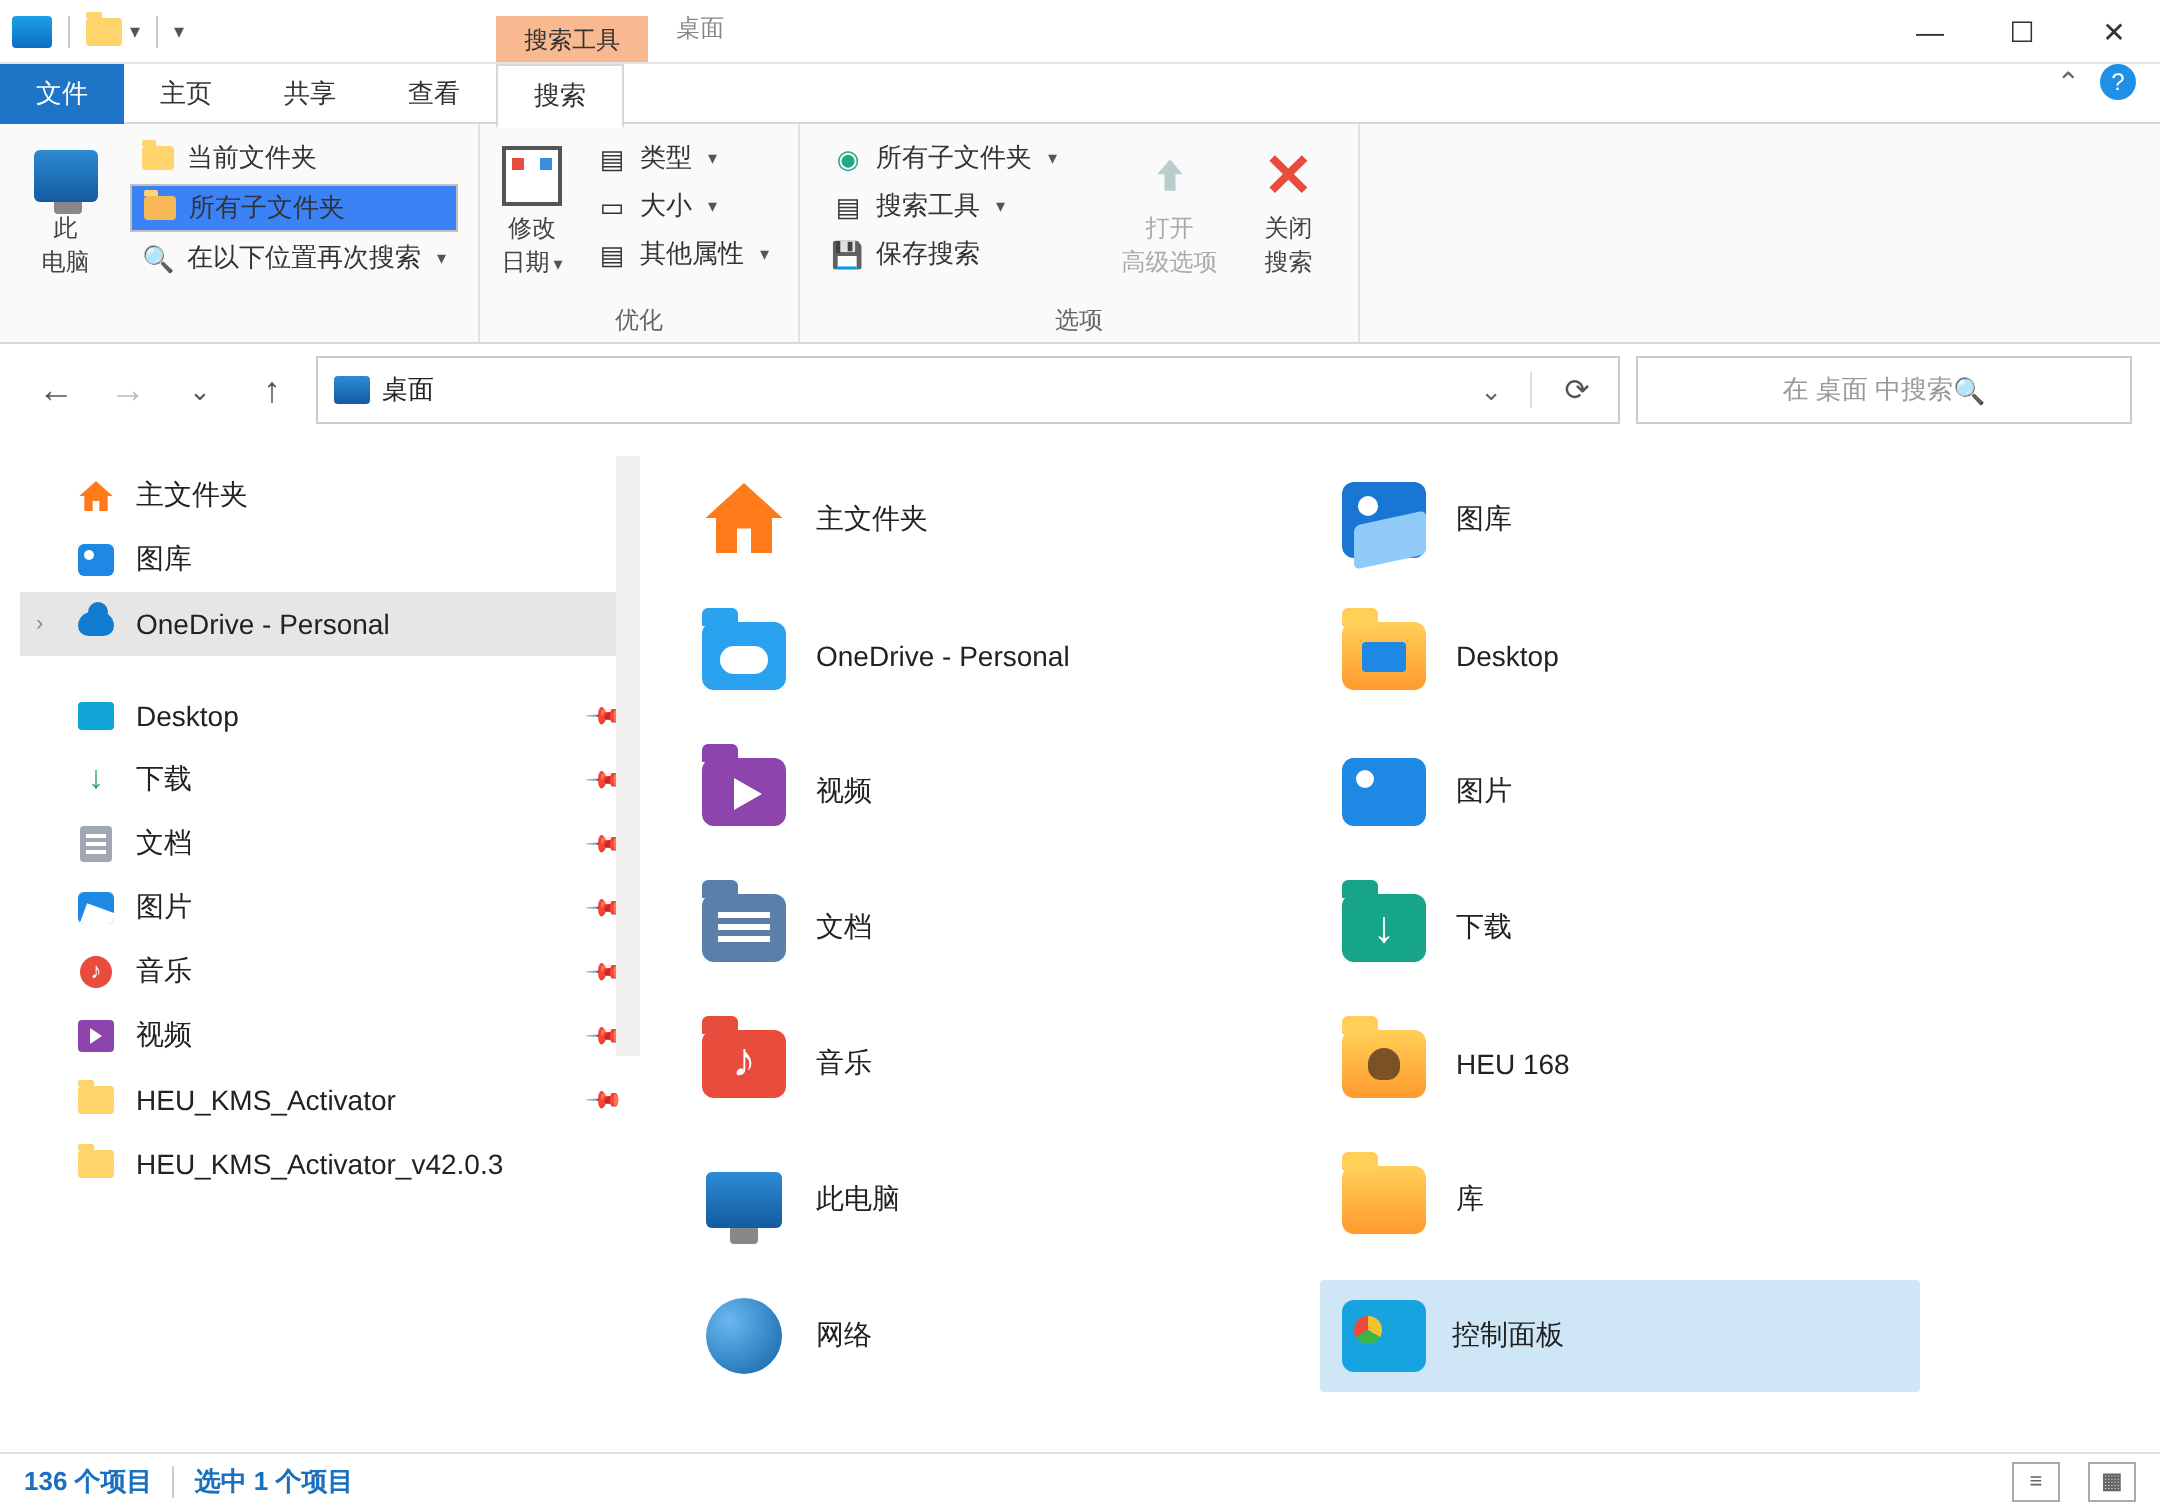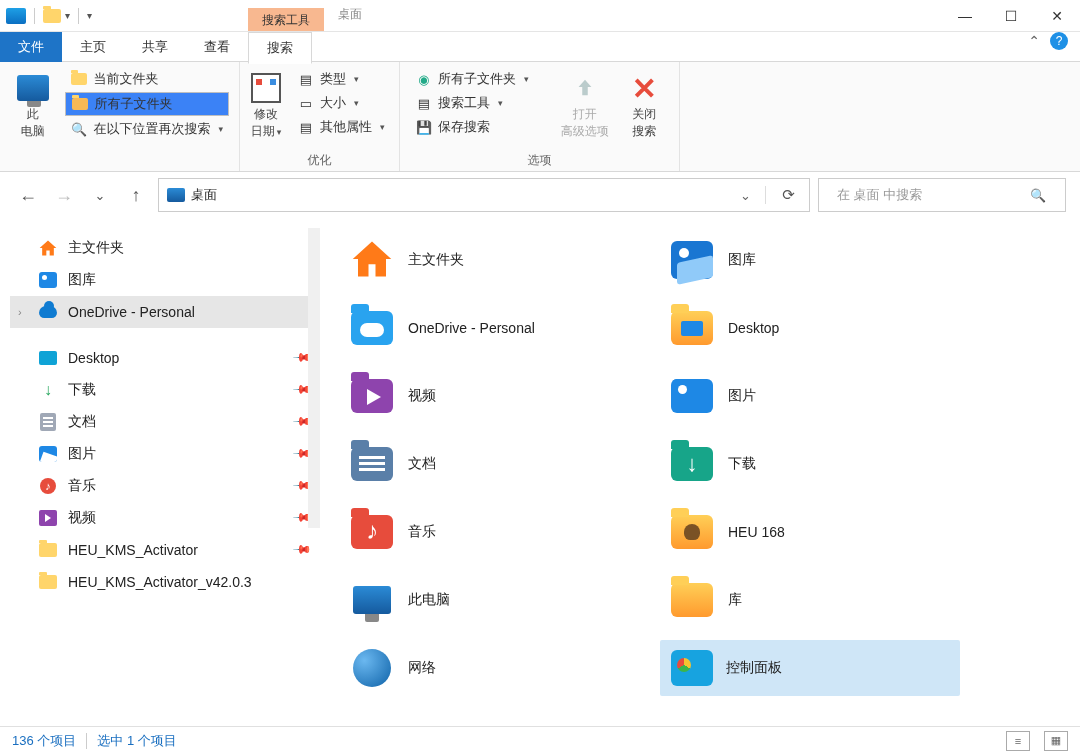--- a/index.html
+++ b/index.html
@@ -56,21 +56,21 @@
   .ico-close{width:30px;height:30px;display:flex;align-items:center;justify-content:center;color:#e74c3c;font-size:30px;font-weight:bold;}
 
   
   .navbar { height:46px; display:flex; align-items:center; padding:0 14px; gap:8px; }
   .nav-arrow { width:28px; text-align:center; color:#555; font-size:18px; cursor:pointer;}
   .nav-arrow.disabled{color:#bbb;}
   .addr { flex:1; height:34px; border:1px solid #ccc; display:flex; align-items:center; padding:0 8px; gap:6px; }
   .addr .pcicon { width:18px;height:14px;background:linear-gradient(#2b8bd6,#155a9e);border-radius:2px;display:inline-block;}
   .addr .chev{margin-left:auto;color:#666;}
   .addr .refresh{width:36px;text-align:center;color:#555;font-size:15px;border-left:1px solid #ddd;margin-left:8px;padding-left:10px;}
-  .search { width:248px; height:34px; border:1px solid #ccc; display:flex; align-items:center; padding:0 18px; color:#999; justify-content:space-between;}
+  .search { width:248px; height:34px; border:1px solid #ccc; display:flex; align-items:center; padding:0 0; color:#999; justify-content:center;}
 
   
   .main { display:flex; height: calc(754px - 32px - 30px - 110px - 46px - 28px); }
   .sidebar { width:320px; overflow:auto; padding:14px 0 8px 10px; position:relative;}
   .sidebar-scroll{position:absolute;right:0;top:10px;width:12px;height:300px;background:#f0f0f0;}
   .side-item { display:flex; align-items:center; gap:10px; padding:7px 10px 7px 28px; font-size:14px; cursor:pointer; position:relative;}
   .side-item.selected{background:#e6e6e6;}
   .side-item .exp{position:absolute;left:8px;font-size:11px;color:#888;}
   .side-item .pin{margin-left:auto;color:#888;transform:rotate(45deg);font-size:12px;}
   .side-sep{height:14px;}
@@ -133,21 +133,21 @@
   .bi-heu:after{content:"";position:absolute;left:13px;top:9px;width:16px;height:16px;background:#7a5225;border-radius:50% 50% 40% 40%;}
   .bi-pc{width:38px;height:28px;background:linear-gradient(#2b8bd6,#155a9e);border-radius:3px;position:relative;}
   .bi-pc:after{content:"";position:absolute;bottom:-8px;left:12px;width:14px;height:8px;background:#888;border-radius:0 0 2px 2px;}
   .bi-lib{width:42px;height:34px;background:linear-gradient(#ffcf57,#ff9a2e);border-radius:6px;position:relative;}
   .bi-lib:before{content:"";position:absolute;top:-7px;left:0;width:18px;height:9px;background:#ffcf57;border-radius:3px 3px 0 0;}
   .bi-net{width:38px;height:38px;background:radial-gradient(circle at 30% 30%,#6bb8f0,#0e62a8);border-radius:50%;position:relative;}
   .bi-cp{width:42px;height:36px;background:#17a3e0;border-radius:6px;position:relative;}
   .bi-cp:after{content:"";position:absolute;left:6px;top:8px;width:14px;height:14px;border-radius:50%;background:conic-gradient(#f4c430 0 120deg,#3bb54a 120deg 240deg,#e74c3c 240deg 360deg);}
 
   
-  .status { height:28px; border-top:1px solid #e0e0e0; display:flex; align-items:center; padding:0 12px; font-size:13px; color:#1a6fc0; gap:10px;}
+  .status { height:28px; border-top:1px solid #e0e0e0; display:flex; align-items:center; padding:0 12px; font-size:13px; color:#1a6fc0; gap:10px;font-weight:bold;}
   .status .sep{width:1px;height:16px;background:#ccc;}
   .status .spacer{flex:1;}
   .status .view{width:24px;height:20px;border:1px solid #aaa;margin-left:4px;display:flex;align-items:center;justify-content:center;font-size:11px;color:#666;}
 </style>
 </head>
 <body>
 
 <div class="titlebar">
   <div class="qat">
     <span class="appicon"></span>

